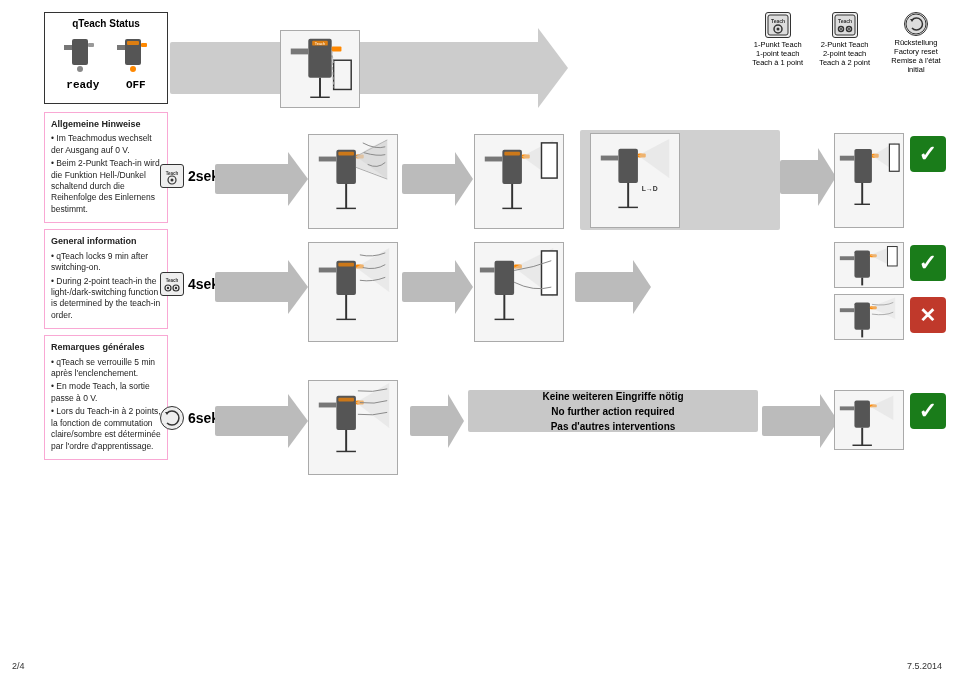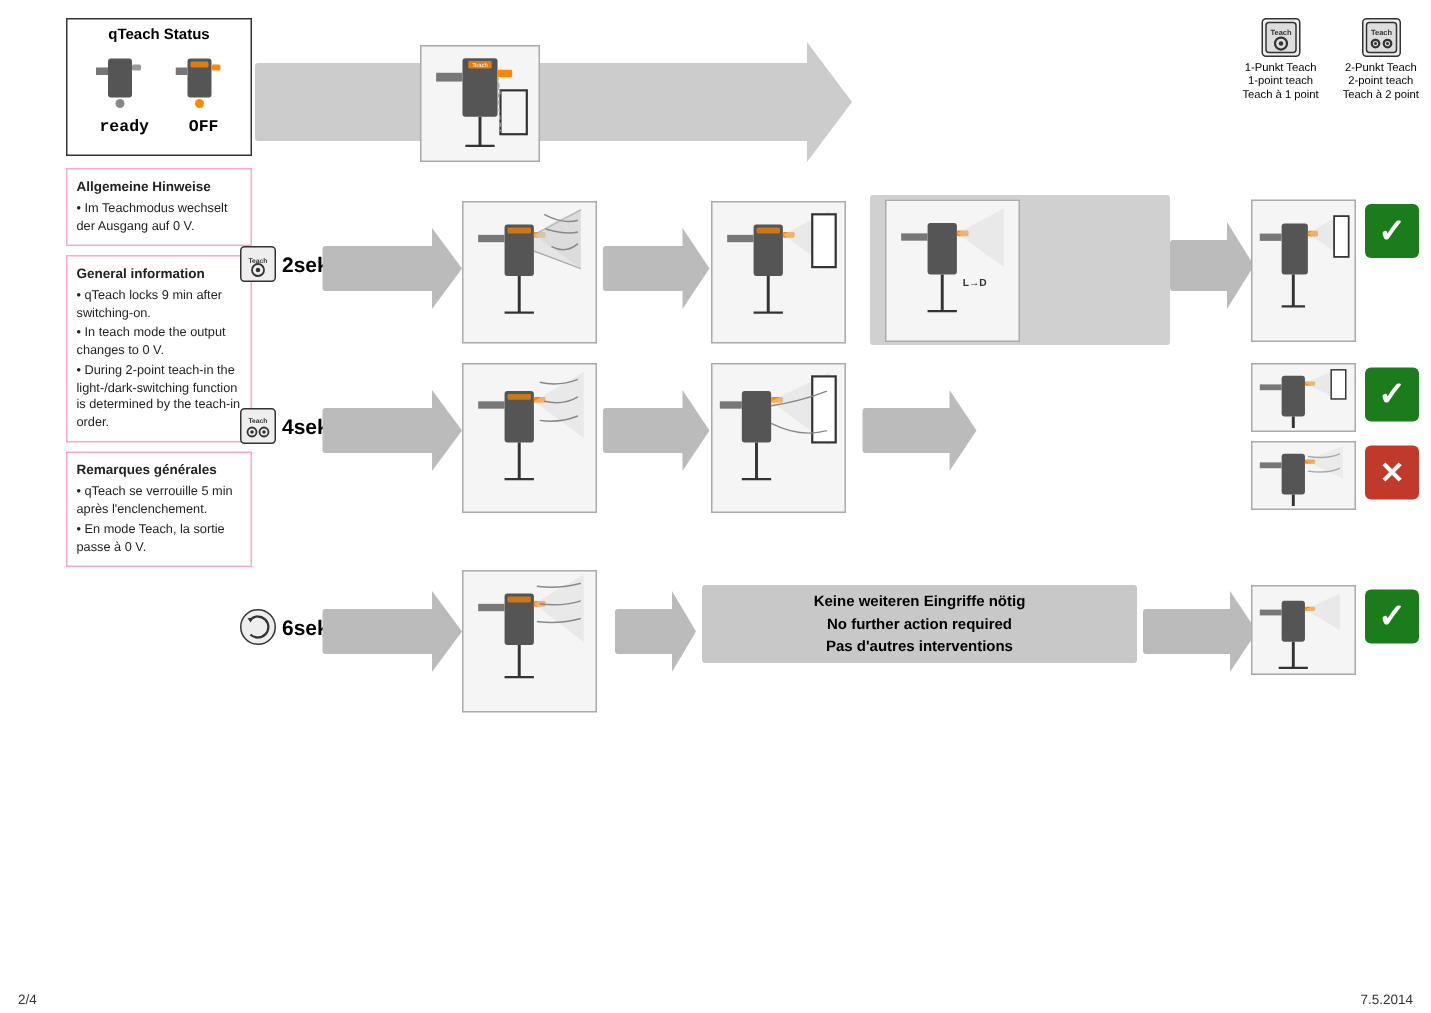--- a/index.html
+++ b/index.html
@@ -223,33 +223,34 @@
     </div>
     <div class="status-icons">
       <span class="status-label">ready</span>
       <span class="status-label">OFF</span>
     </div>
   </div>
 
   <div class="info-box">
     <div class="info-box-title">Allgemeine Hinweise</div>
     <p>Im Teachmodus wechselt der Ausgang auf 0 V.</p>
+    <p>Beim 2-Punkt Teach-in wird die Funktion Hell-/Dunkel schaltend durch die Reihenfolge des Einlernens bestimmt.</p>
   </div>
 
   <div class="info-box">
     <div class="info-box-title">General information</div>
     <p>qTeach locks 9 min after switching-on.</p>
-    <p>In teach mode the output changes to 0 V.</p>
     <p>During 2-point teach-in the light-/dark-switching function is determined by the teach-in order.</p>
   </div>
 
   <div class="info-box">
     <div class="info-box-title">Remarques générales</div>
     <p>qTeach se verrouille 5 min après l'enclenchement.</p>
     <p>En mode Teach, la sortie passe à 0 V.</p>
+    <p>Lors du Teach-in à 2 points, la fonction de commutation claire/sombre est déterminée par l'ordre d'apprentissage.</p>
   </div>
 
 </div>
 
 <div class="main-area">
 
   <div style="position:absolute; top:0; left:0; right:0; height:120px;">
 
     <div style="position:absolute; left:10px; top:30px; width:370px; height:52px; background:#ccc; border-radius:2px;"></div>
     <div style="position:absolute; left:378px; top:16px; width:0; height:0; border-top:40px solid transparent; border-bottom:40px solid transparent; border-left:30px solid #ccc;"></div>
@@ -299,20 +300,32 @@
             <circle cx="7" cy="15" r="1" fill="#333"></circle>
             <circle cx="15" cy="15" r="2.5" fill="none" stroke="#333" stroke-width="1.5"></circle>
             <circle cx="15" cy="15" r="1" fill="#333"></circle>
           </svg>
         </div>
         <div>2-Punkt Teach</div>
         <div>2-point teach</div>
         <div>Teach à 2 point</div>
       </div>
 
+      <div class="legend-item">
+        <div class="legend-icon round" style="border-radius:50%;">
+          <svg width="22" height="22" viewBox="0 0 22 22">
+            <circle cx="11" cy="11" r="10" fill="#ddd" stroke="#333" stroke-width="1"></circle>
+            <path d="M7 7 A6 6 0 1 1 7 15" fill="none" stroke="#333" stroke-width="1.5"></path>
+            <polygon points="5,6 9,6 7,9" fill="#333"></polygon>
+          </svg>
+        </div>
+        <div>Rückstellung</div>
+        <div>Factory reset</div>
+        <div>Remise à l'état initial</div>
+      </div>
     </div>
   </div>
 
   <div style="position:absolute; top:118px; left:0; right:0; height:105px;">
 
     <div style="position:absolute; left:0; top:34px; display:flex; align-items:center; gap:4px;">
       <div style="width:24px; height:24px; border:1.5px solid #333; border-radius:3px; display:flex; align-items:center; justify-content:center; font-size:6px; font-weight:bold; background:#eee;">
         <svg width="20" height="20" viewBox="0 0 20 20">
           <text x="10" y="9" font-size="4.5" text-anchor="middle" fill="#333">Teach</text>
           <circle cx="10" cy="14" r="4" fill="none" stroke="#333" stroke-width="1.2"></circle>
@@ -523,21 +536,21 @@
         <path d="M52,22 Q67,24 80,20" stroke="#888" stroke-width="1" fill="none"></path>
         <path d="M50,34 Q65,36 80,32" stroke="#888" stroke-width="1" fill="none"></path>
         <line x1="38" y1="50" x2="38" y2="72" stroke="#333" stroke-width="2"></line>
         <line x1="28" y1="72" x2="48" y2="72" stroke="#333" stroke-width="1.5"></line>
       </svg>
     </div>
 
     <div style="position:absolute; left:250px; top:28px; width:40px; height:30px; background:#bbb; border-radius:2px;"></div>
     <div style="position:absolute; left:288px; top:16px; width:0; height:0; border-top:27px solid transparent; border-bottom:27px solid transparent; border-left:16px solid #bbb;"></div>
 
-    <div class="no-action-box" style="left:308px; top:12px; width:290px; height:52px;">
+    <div class="no-action-box" style="left:308px; top:12px; width:290px; height:42px;">
       <div>
         <div>Keine weiteren Eingriffe nötig</div>
         <div>No further action required</div>
         <div>Pas d'autres interventions</div>
       </div>
     </div>
 
     <div style="position:absolute; left:602px; top:28px; width:60px; height:30px; background:#bbb; border-radius:2px;"></div>
     <div style="position:absolute; left:660px; top:16px; width:0; height:0; border-top:27px solid transparent; border-bottom:27px solid transparent; border-left:18px solid #bbb;"></div>
 

